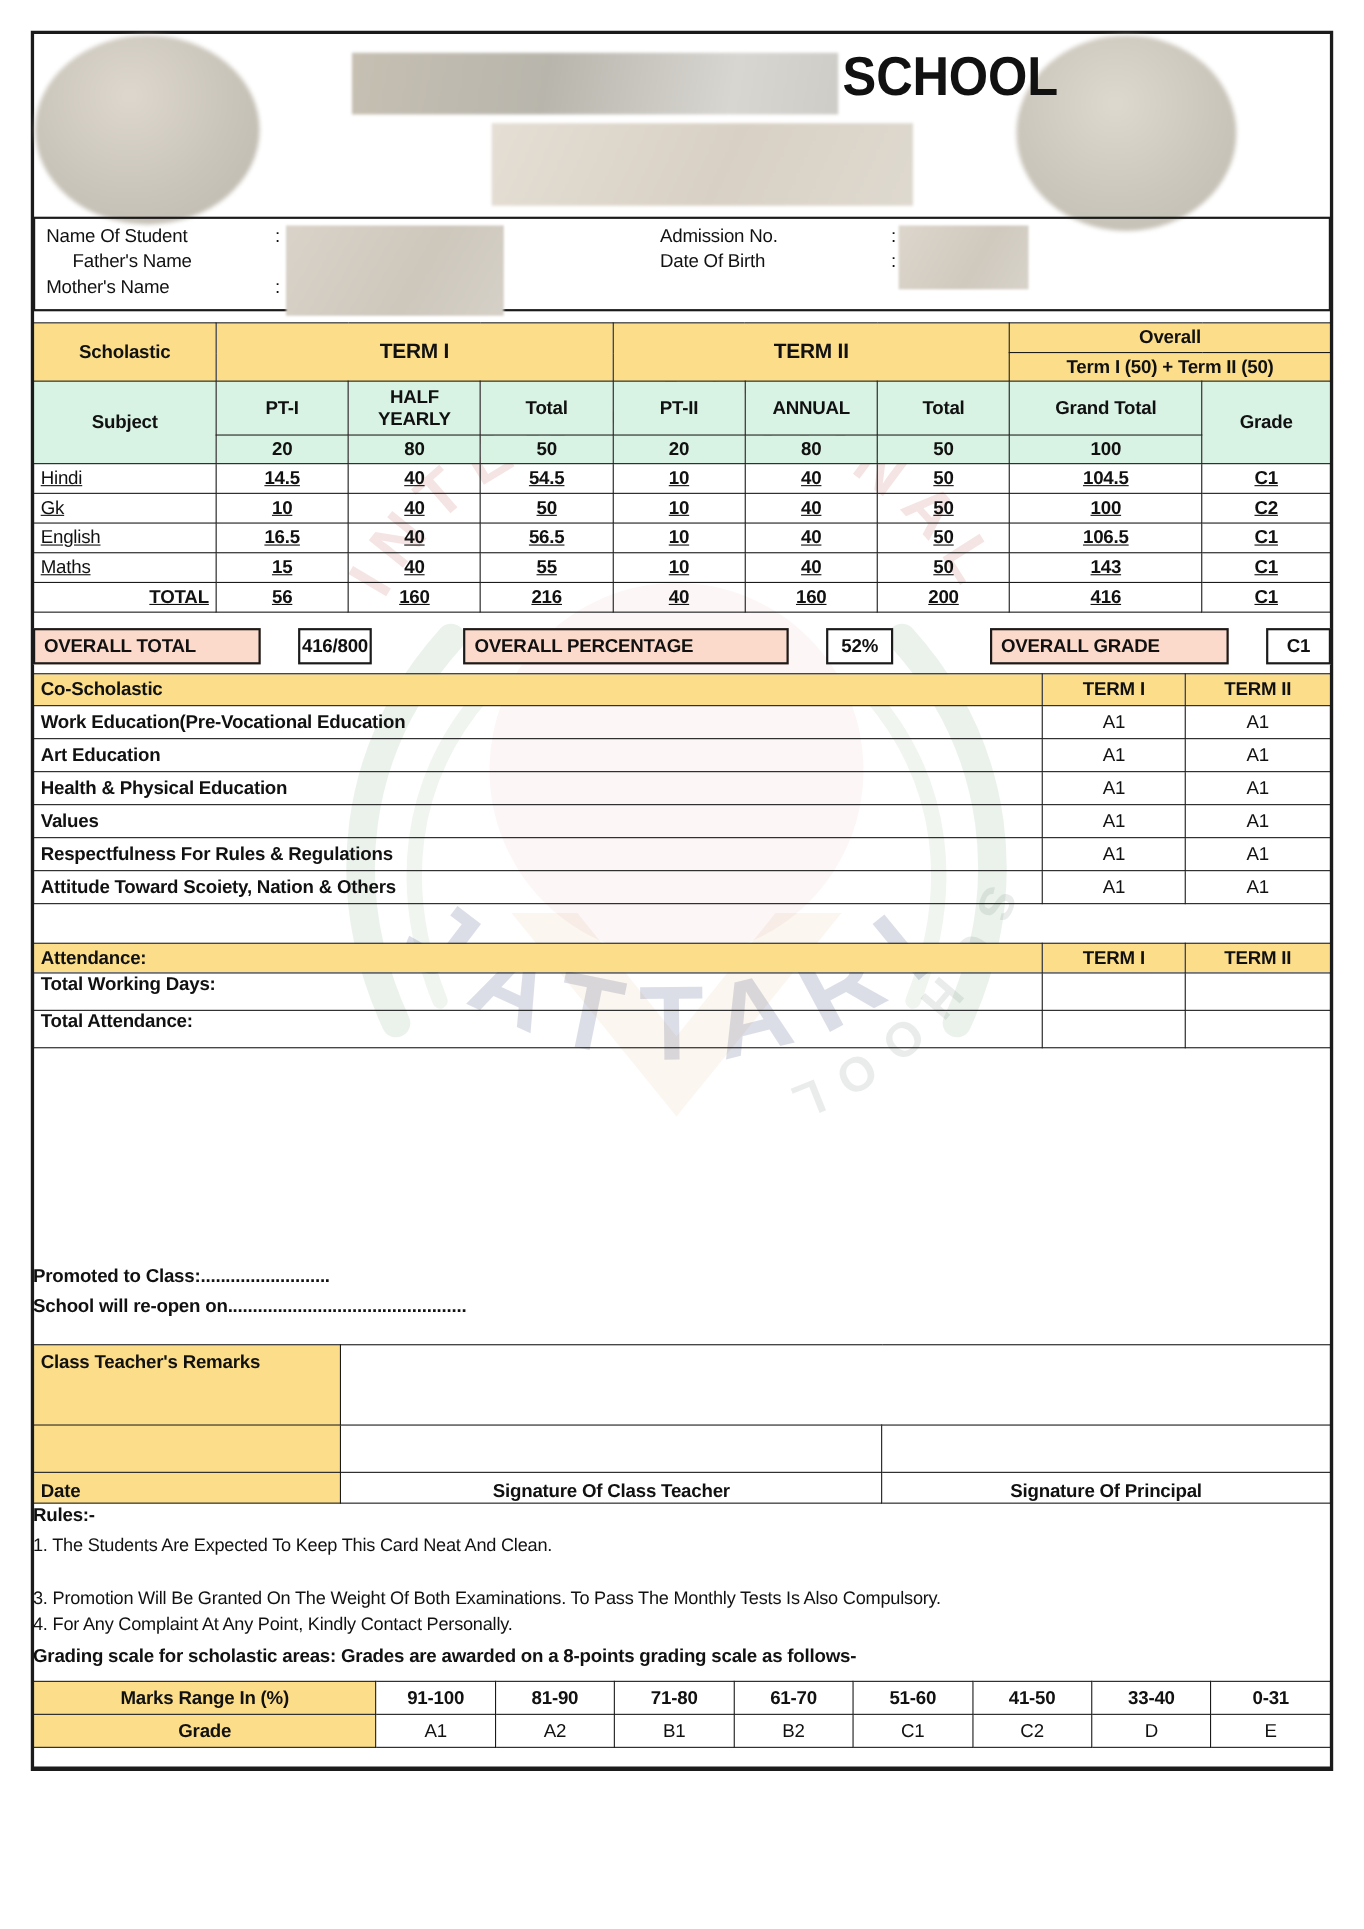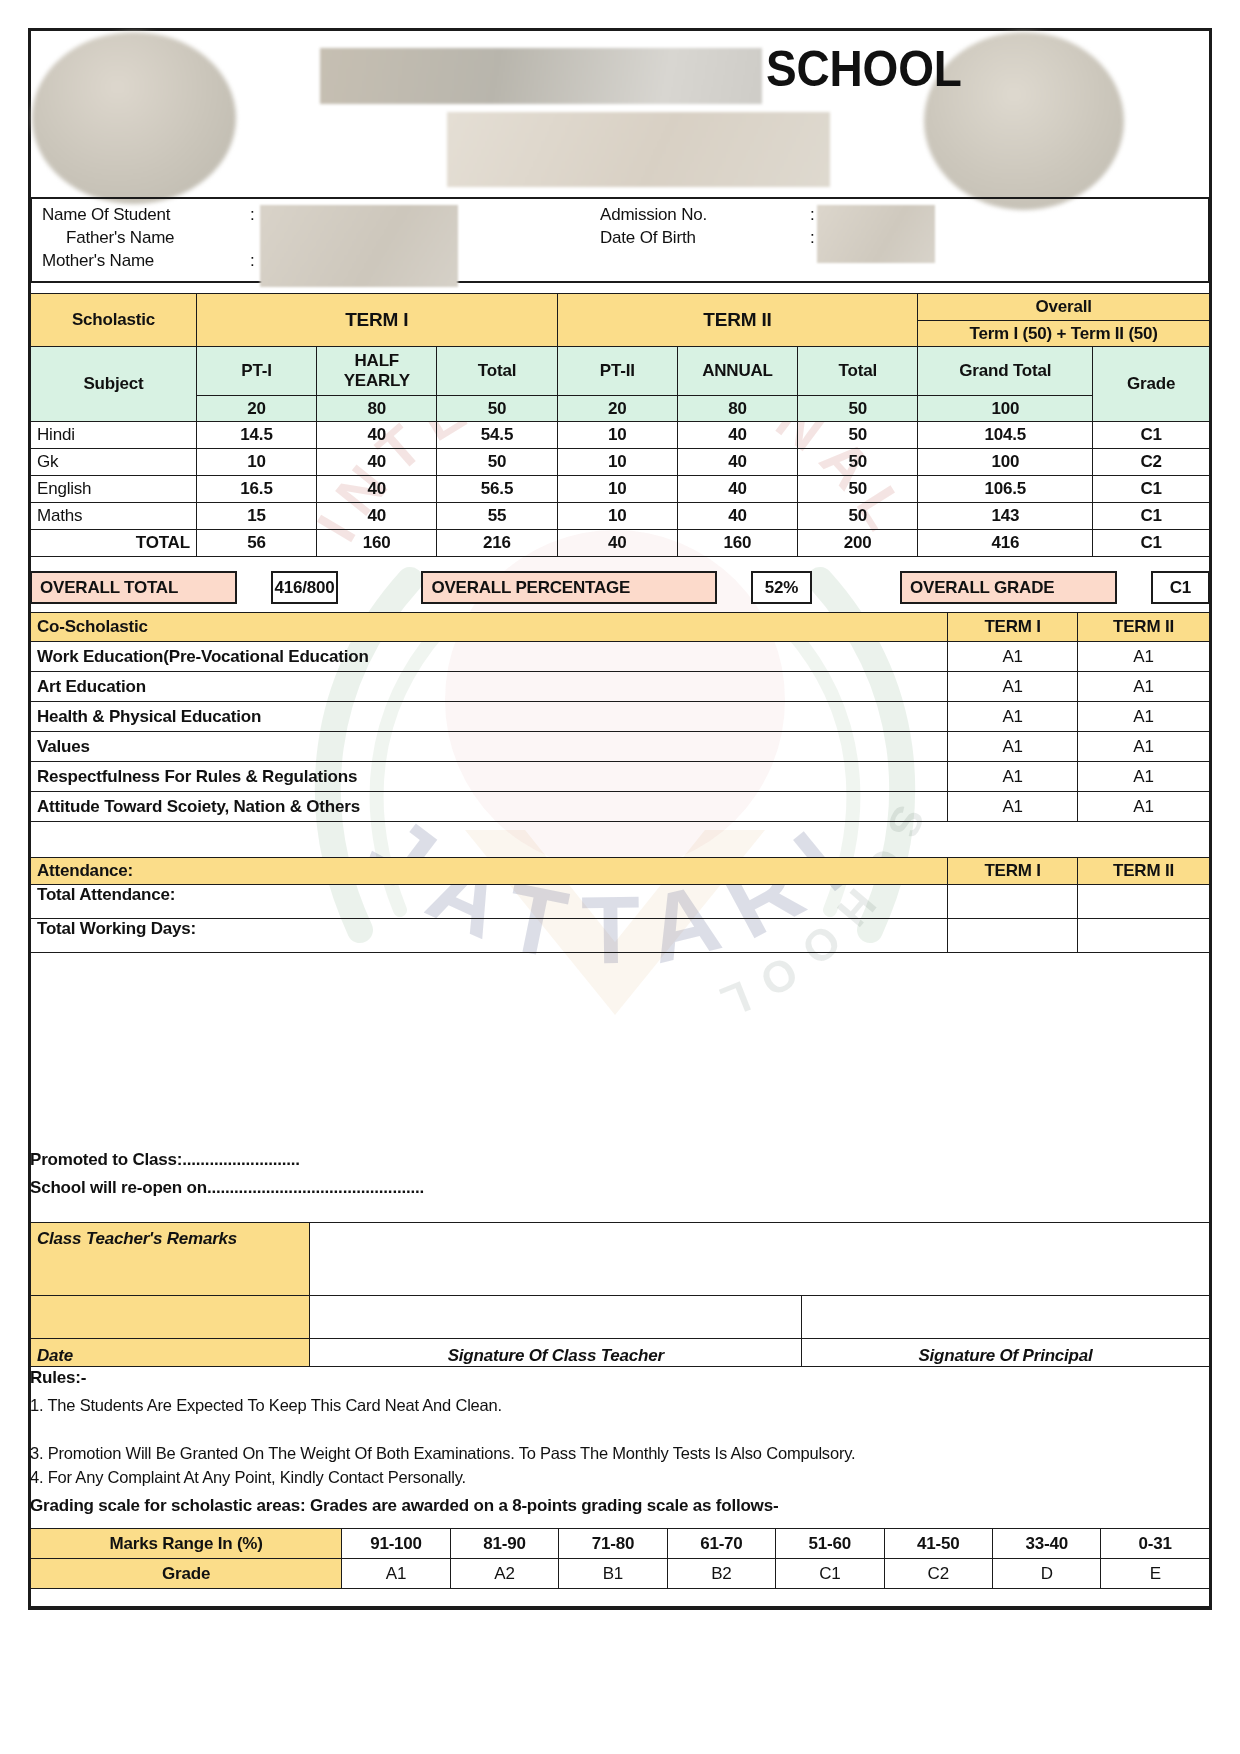--- a/index.html
+++ b/index.html
@@ -43,21 +43,21 @@
   .green  { background:#d8f2e3; }
   .c  { text-align:center; }
   .b  { font-weight:700; }
   .r  { text-align:right; }
 
   .tbl-scholastic { top:293px; }
   .tbl-scholastic tr.r1a td { height:27px; }
   .tbl-scholastic tr.r1b td { height:26px; }
   .tbl-scholastic tr.r2  td { height:49px; }
   .tbl-scholastic tr.r3  td { height:26px; }
-  .tbl-scholastic tr.data td { height:27px; background:transparent; }
+  .tbl-scholastic tr.data td { height:27px; background:transparent;text-decoration:underline; }
 
   
   .overall-bar { position:absolute; left:30px; top:571px; width:1180px; height:33px; display:flex; z-index:3;gap:36px; }
   .ob-label { background:#fcdacb; border:2px solid #1b1b1b; display:flex; align-items:center;
               padding-left:8px; font-weight:700; font-size:17px; }
   .ob-value { background:#fff; border:2px solid #1b1b1b; display:flex; align-items:center; justify-content:center;
               font-weight:700; font-size:17px; margin-left:-2px; }
   .ob-gap { background:transparent; }
 
   .tbl-co  { top:612px; }
@@ -66,21 +66,21 @@
 
   .tbl-att { top:857px; }
   .tbl-att tr.head td { height:27px; }
   .tbl-att tr.data td { height:34px; }
 
   
   .promo { position:absolute; left:30px; z-index:3; font-weight:700; font-size:17px; white-space:nowrap; }
 
   
   .tbl-remarks { top:1222px; }
-  .tbl-remarks td { vertical-align:bottom;font-style:italic; }
+  .tbl-remarks td { vertical-align:bottom; }
   .tbl-remarks tr.rr1 td { height:73px; vertical-align:top; }
   .tbl-remarks tr.rr2 td { height:43px; }
   .tbl-remarks tr.rr3 td { height:28px; }
 
   
   .rules-head, .grading-head { position:absolute; left:30px; z-index:3; font-weight:700; font-size:17px; }
   .rule-item { position:absolute; left:30px; z-index:3; font-size:16.5px; white-space:nowrap; }
 
   .tbl-grading { top:1528px; }
   .tbl-grading td { height:30px; }
@@ -305,26 +305,26 @@
         <col style="width:11%">
         <col style="width:11.2%">
       </colgroup>
     <tbody>
         <tr class="head">
       <td class="yellow b">Attendance:</td>
       <td class="yellow c b">TERM I</td>
       <td class="yellow c b">TERM II</td>
     </tr>
     <tr class="data">
+      <td class="b" style="vertical-align:top;">Total Working Days:</td>
+      <td></td>
+      <td></td>
+    </tr>
+    <tr class="data">
       <td class="b" style="vertical-align:top;">Total Attendance:</td>
-      <td></td>
-      <td></td>
-    </tr>
-    <tr class="data">
-      <td class="b" style="vertical-align:top;">Total Working Days:</td>
       <td></td>
       <td></td>
     </tr>
   </tbody>
     </table>
 
   <div class="promo" style="top:1150px;">Promoted to Class:..........................</div>
   <div class="promo" style="top:1178px;">School will re-open on................................................</div>
 
   <table class="doc tbl-remarks">

